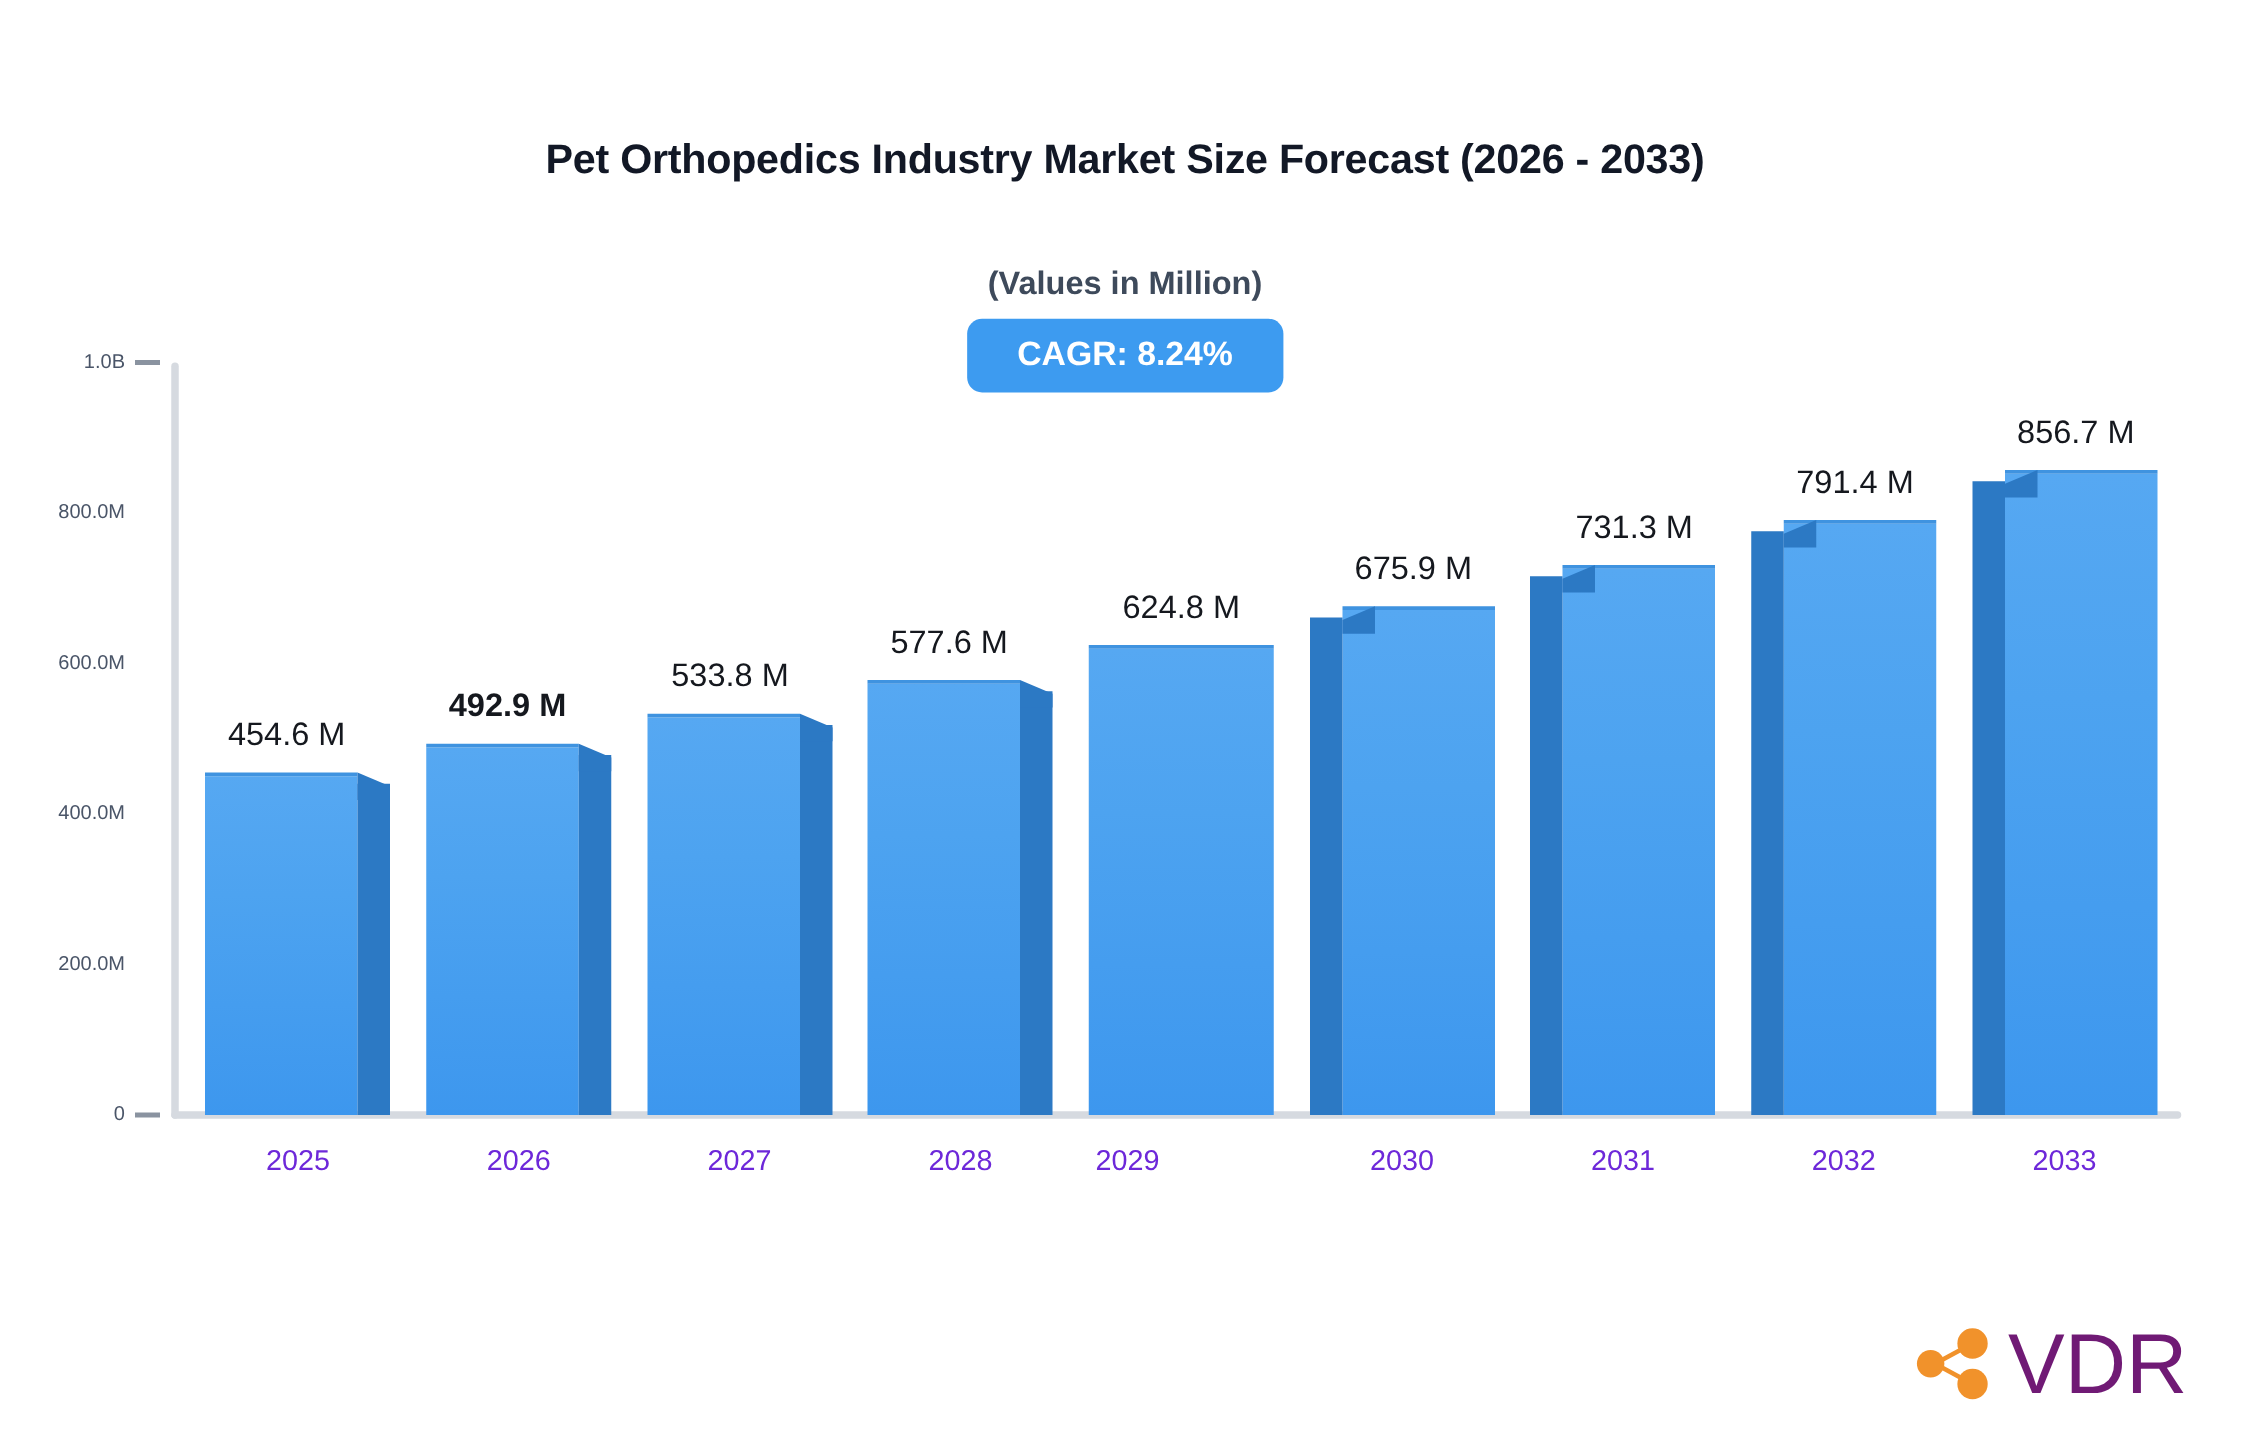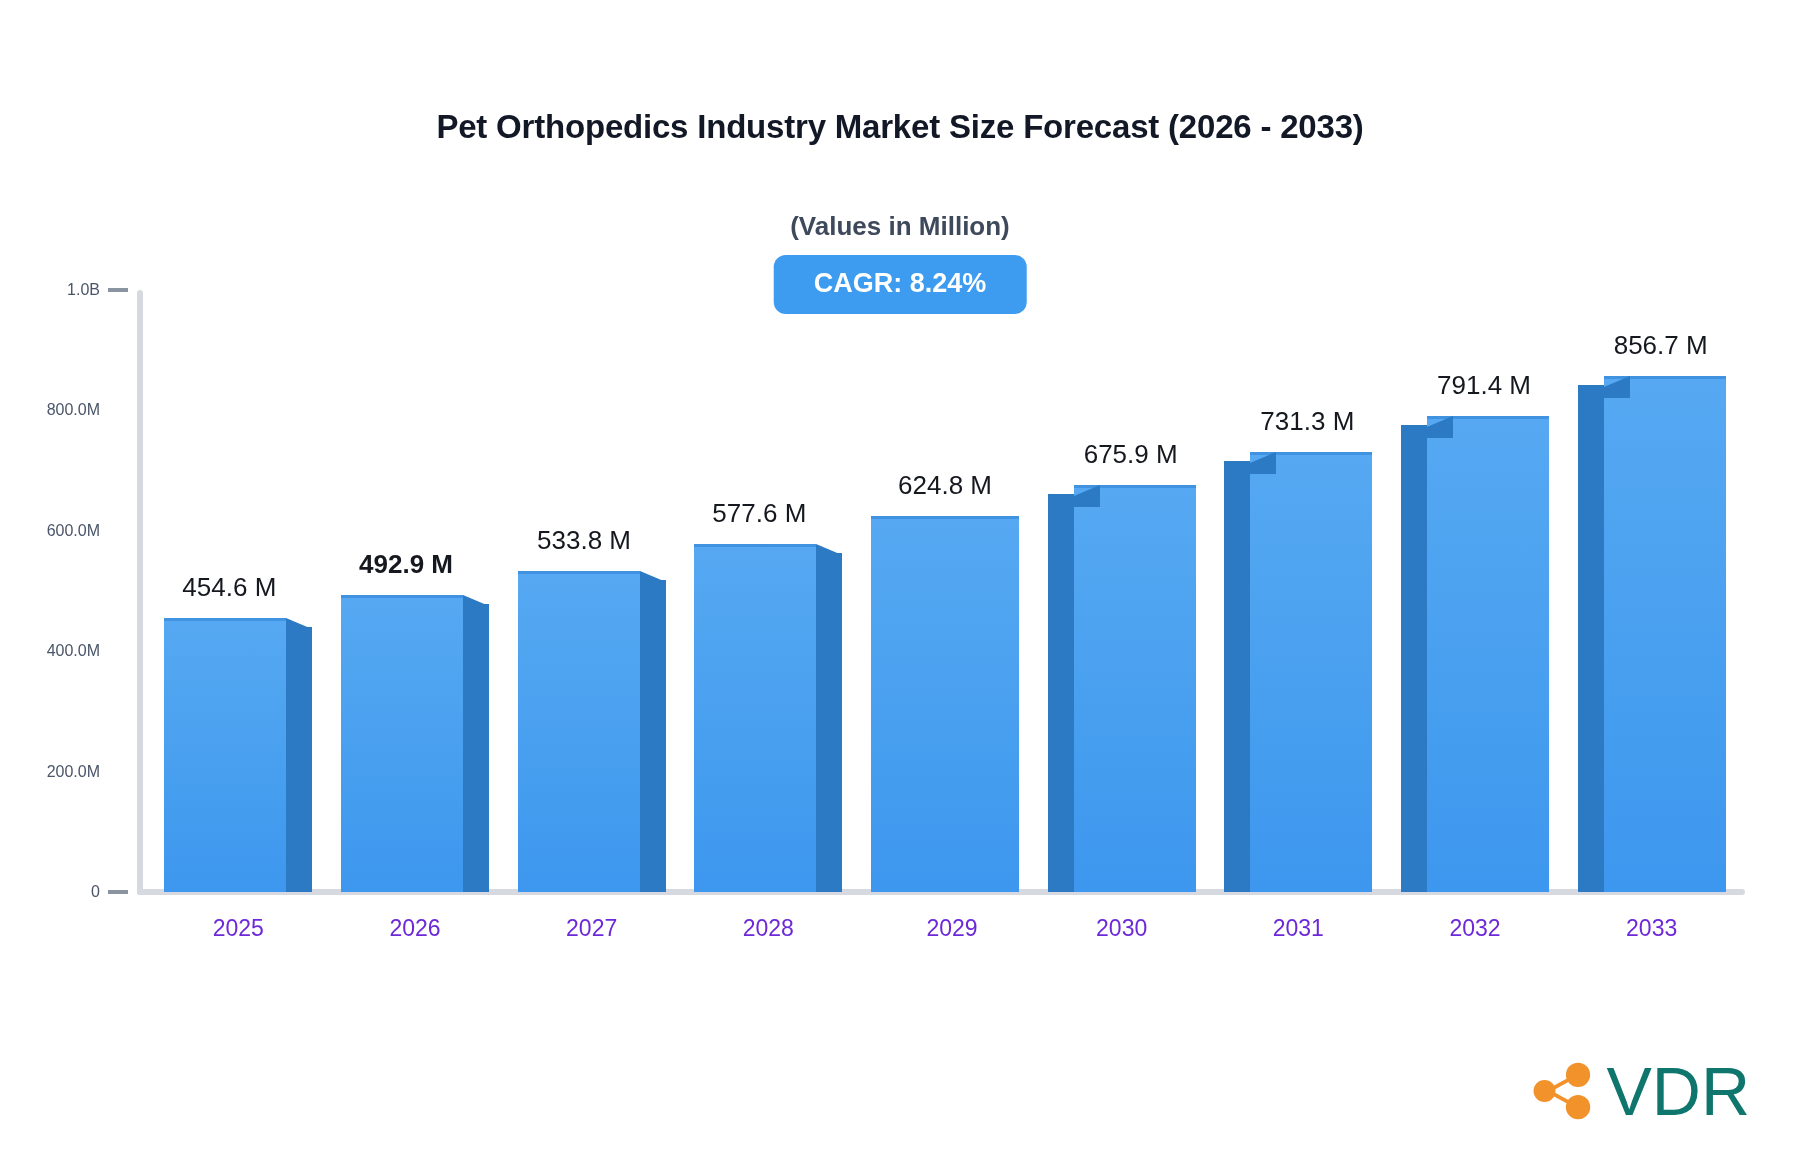--- a/index.html
+++ b/index.html
@@ -150,21 +150,21 @@
     position: absolute;
     right: 50px;
     bottom: 28px;
     display: flex;
     align-items: center;
     gap: 6px;
   }
   #vdr-wordmark {
     font-size: 68px;
     font-weight: normal;
-    color: #0f766e;
+    color: #701a75;
     letter-spacing: 0px;
     line-height: 1;
   }
 </style>
 </head>
 <body>
 
 <div id="chart-title">Pet Orthopedics Industry Market Size Forecast (2026 - 2033)</div>
 
 <div id="chart-subtitle">(Values in Million)</div>
@@ -236,21 +236,21 @@
         <div class="bar-side" style="width: 26px; height: 506.733px; left: 0px;"></div>
         <div class="bar-side-cap" style="width: 26px; height: 11px; top: 0px; background: transparent; border-style: solid; border-width: 11px 26px 0px 0px; left: 0px; border-top-color: transparent; border-right-color: rgb(44, 121, 196);"></div>
       </div>
       <div class="bar-value" style="left: 1660.67px; top: 330.267px;">856.7 M</div>
     </div>
   <div id="x-axis-labels">
       <div class="x-label" style="left: 238.333px;">2025</div>
       <div class="x-label" style="left: 415px;">2026</div>
       <div class="x-label" style="left: 591.667px; text-align: right;">2027</div>
       <div class="x-label" style="left: 768.333px;">2028</div>
-      <div class="x-label" style="left: 952px;">2029</div>
+      <div class="x-label" style="left: 902px;">2029</div>
       <div class="x-label" style="left: 1121.67px;">2030</div>
       <div class="x-label" style="left: 1298.33px;">2031</div>
       <div class="x-label" style="left: 1475px;">2032</div>
       <div class="x-label" style="left: 1651.67px;">2033</div>
     </div>
 </div>
 
 <div id="vdr-logo">
   <svg width="74" height="74" viewBox="0 0 64 64">
     <line x1="19" y1="32" x2="43" y2="19" stroke="#f1922b" stroke-width="3.2"></line>

